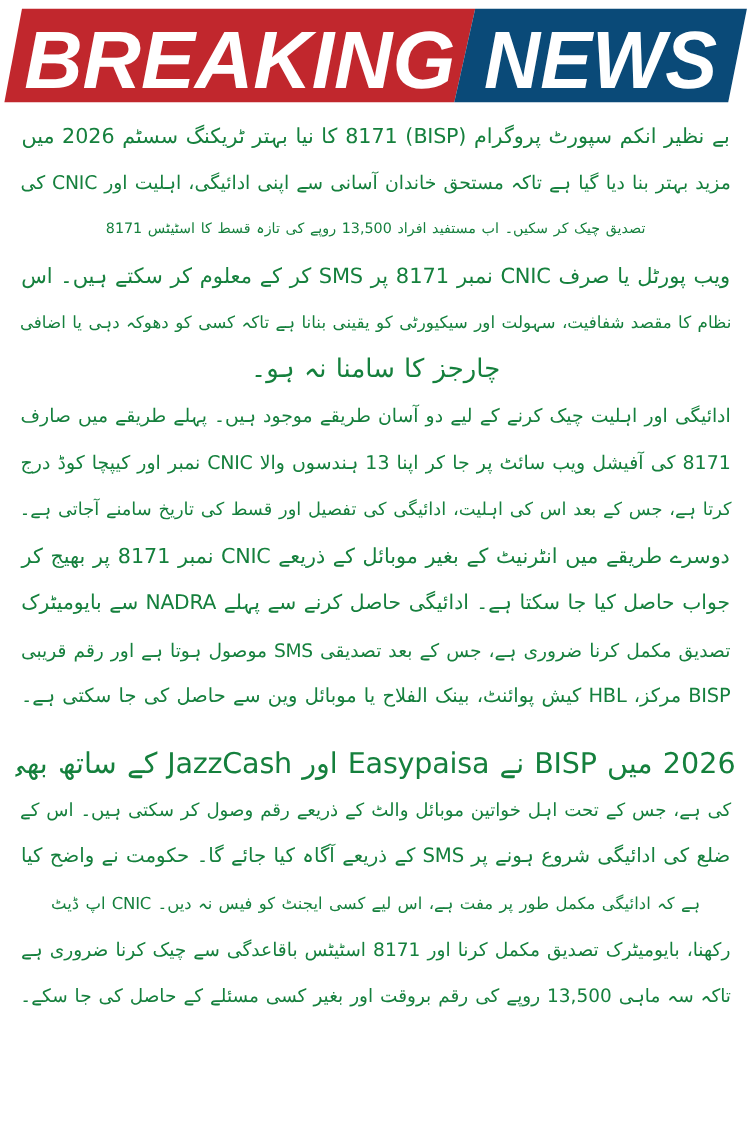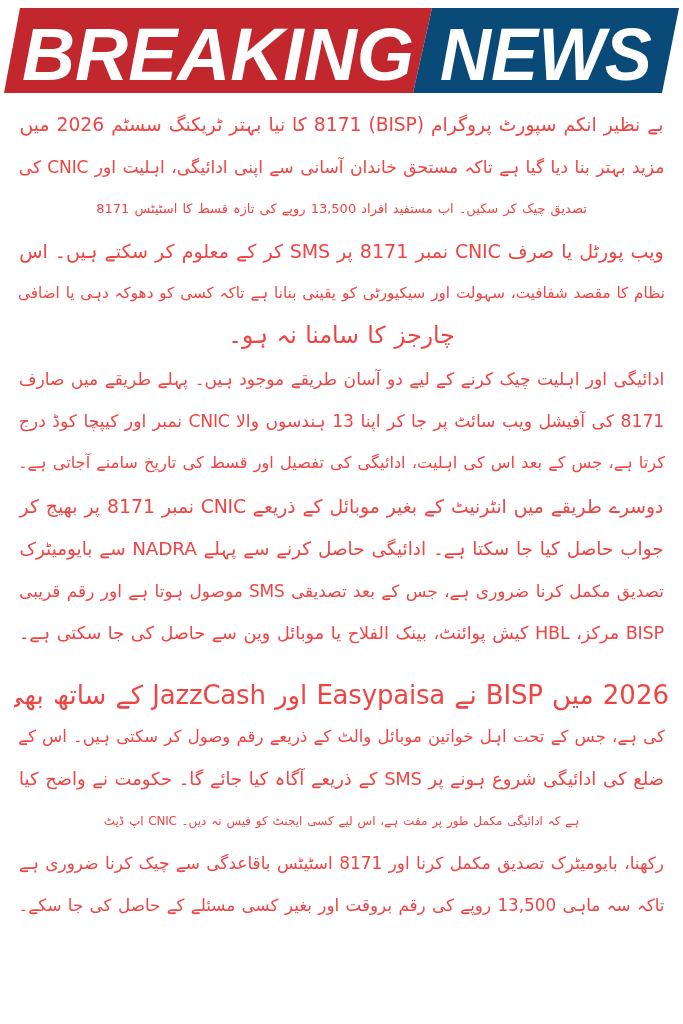--- a/index.html
+++ b/index.html
@@ -29,21 +29,21 @@
   }
   .article {
     position: absolute;
     left: 14px;
     top: 104px;
     width: 655px;
     direction: rtl;
     text-align: justify;
     text-align-last: center;
     font-family: "DejaVu Sans", "Liberation Sans", sans-serif;
-    color: #ef4444;
+    color: #15803d;
   }
   .para {
     margin: 0;
     font-size: 23.5px;
     line-height: 42px;
     letter-spacing: -0.2px;
     word-spacing: 1px;
   }
   .para + .para { margin-top: 2px; }
   .line {
@@ -82,17 +82,17 @@
     <span class="line last" style="font-size: 16.2201px;">کرتا ہے، جس کے بعد اس کی اہلیت، ادائیگی کی تفصیل اور قسط کی تاریخ سامنے آجاتی ہے۔</span>
   </p>
   <p class="para">
     <span class="line" style="font-size: 18.8088px;">دوسرے طریقے میں انٹرنیٹ کے بغیر موبائل کے ذریعے CNIC نمبر 8171 پر بھیج کر</span>
     <span class="line" style="font-size: 18.4409px;">جواب حاصل کیا جا سکتا ہے۔ ادائیگی حاصل کرنے سے پہلے NADRA سے بایومیٹرک</span>
     <span class="line" style="font-size: 16.9681px;">تصدیق مکمل کرنا ضروری ہے، جس کے بعد تصدیقی SMS موصول ہوتا ہے اور رقم قریبی</span>
     <span class="line" style="font-size: 17.6635px;">BISP مرکز، HBL کیش پوائنٹ، بینک الفلاح یا موبائل وین سے حاصل کی جا سکتی ہے۔</span>
     <span class="line" style="font-size: 26px; margin-top: 20px;">2026 میں BISP نے Easypaisa اور JazzCash کے ساتھ بھی شراکت</span>
     <span class="line" style="font-size: 16.5583px;">کی ہے، جس کے تحت اہل خواتین موبائل والٹ کے ذریعے رقم وصول کر سکتی ہیں۔ اس کے</span>
     <span class="line" style="font-size: 17.9579px;">ضلع کی ادائیگی شروع ہونے پر SMS کے ذریعے آگاہ کیا جائے گا۔ حکومت نے واضح کیا</span>
-    <span class="line" style="font-size: 12px;">ہے کہ ادائیگی مکمل طور پر مفت ہے، اس لیے کسی ایجنٹ کو فیس نہ دیں۔ CNIC اپ ڈیٹ</span>
+    <span class="line" style="font-size: 15px;">ہے کہ ادائیگی مکمل طور پر مفت ہے، اس لیے کسی ایجنٹ کو فیس نہ دیں۔ CNIC اپ ڈیٹ</span>
     <span class="line" style="font-size: 16.949px;">رکھنا، بایومیٹرک تصدیق مکمل کرنا اور 8171 اسٹیٹس باقاعدگی سے چیک کرنا ضروری ہے</span>
     <span class="line last" style="font-size: 16.7981px;">تاکہ سہ ماہی 13,500 روپے کی رقم بروقت اور بغیر کسی مسئلے کے حاصل کی جا سکے۔</span>
   </p>
 </div>
 
 </body></html>

